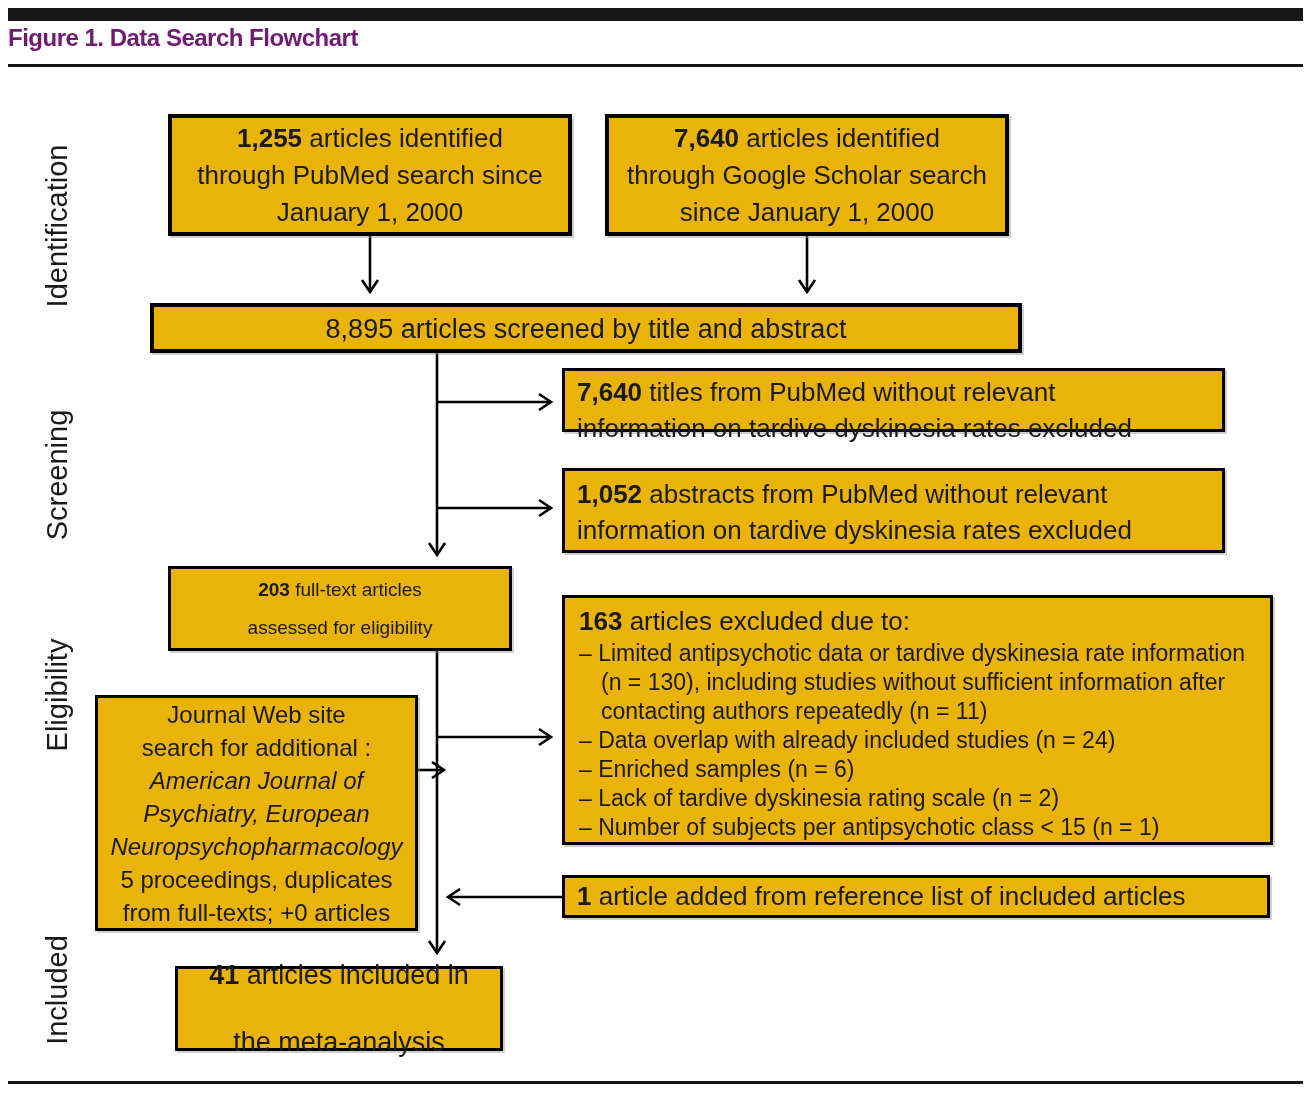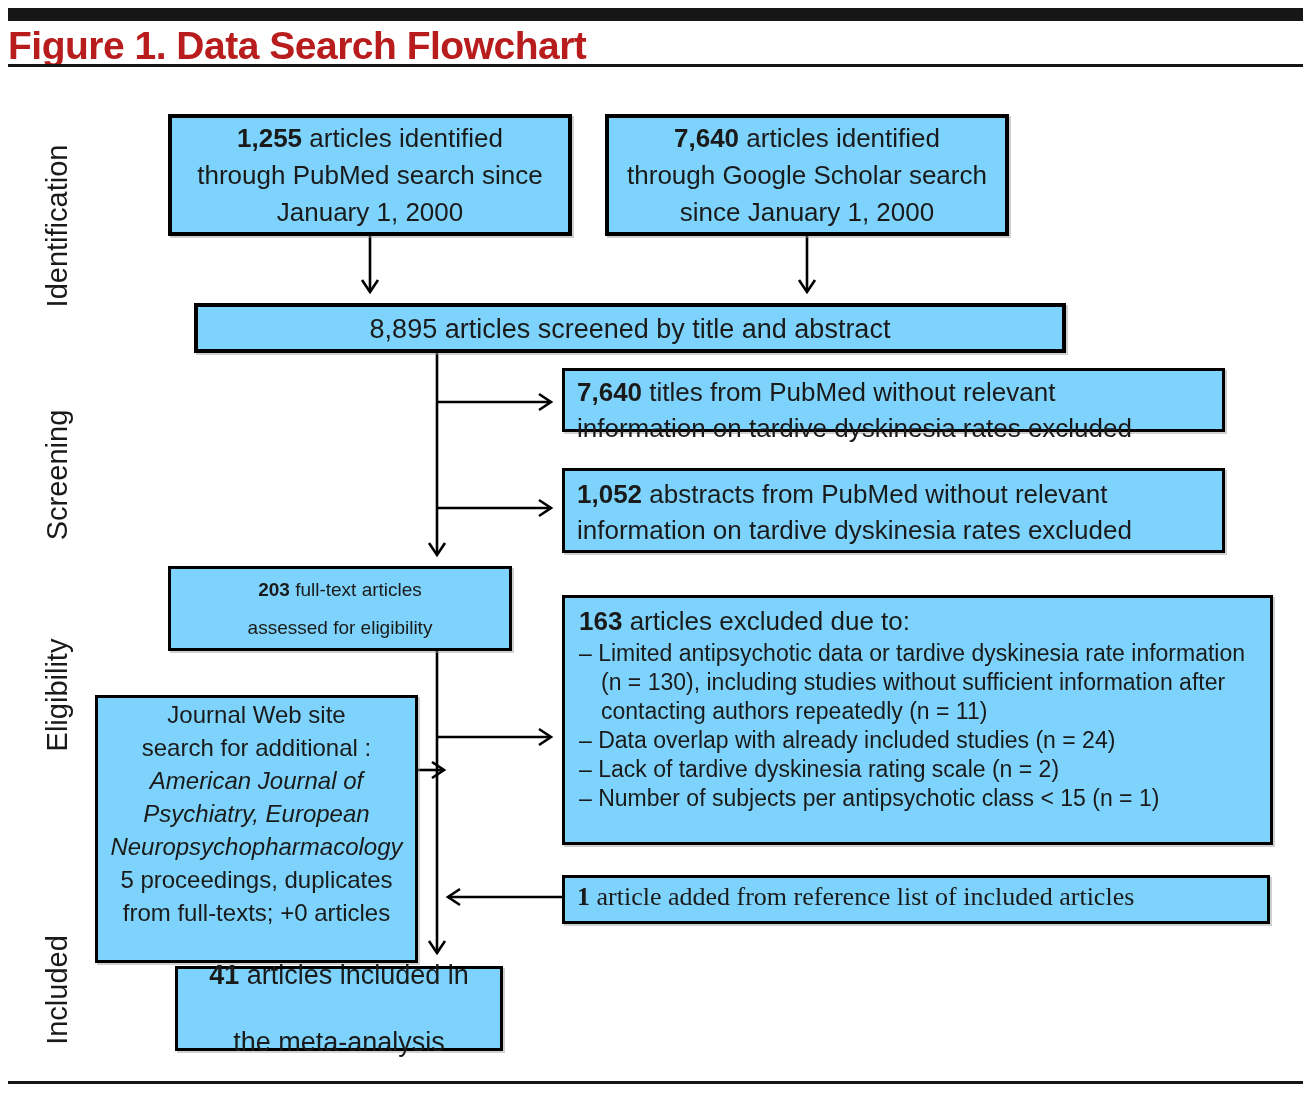--- a/index.html
+++ b/index.html
@@ -11,62 +11,62 @@
     font-family: "Liberation Sans", sans-serif;
     color: #1a1a1a;
     overflow: hidden;
   }
   .topbar {
     position: absolute; left: 8px; top: 8px;
     width: 1295px; height: 13px; background: #161616;
   }
   .figtitle {
     position: absolute; left: 8px; top: 24px;
-    font-size: 39px; font-weight: 700; letter-spacing: -0.5px;
-    color: #b91c1c; white-space: nowrap;
+    font-size: 24px; font-weight: 700; letter-spacing: -0.5px;
+    color: #701a75; white-space: nowrap;
   }
   .rule-under-title {
     position: absolute; left: 8px; top: 64px;
     width: 1295px; height: 3px; background: #161616;
   }
   .rule-bottom {
     position: absolute; left: 8px; top: 1081px;
     width: 1295px; height: 3px; background: #161616;
   }
   .stage {
     position: absolute;
     width: 300px; height: 36px;
     text-align: center;
     font-size: 29px; color: #1a1a1a;
     transform: rotate(-90deg);
     white-space: nowrap; line-height: 36px;
   }
   .box {
     position: absolute;
     border: 3px solid #000;
-    background: #7dd3fc;
+    background: #eab308;
     box-sizing: border-box;
     box-shadow: 2px 2px 0 rgba(150,150,150,0.45);
   }
   .box.heavy { border-width: 4px; }
   .center { text-align: center; }
   .line { white-space: nowrap; }
   .b { font-weight: 700; }
   .i { font-style: italic; }
 
   .box-pubmed, .box-scholar {
     left: 168px; top: 114px; width: 404px; height: 122px;
     font-size: 26px; line-height: 37px;
     display: flex; flex-direction: column; justify-content: center;
   }
   .box-scholar { left: 605px; }
 
   .box-screened {
     left: 150px; top: 303px; width: 872px; height: 50px;
-    font-size: 27px; line-height: 44px; margin-left: 44px;
+    font-size: 27px; line-height: 44px;
   }
 
   .box-titles, .box-abstracts {
     left: 562px; top: 368px; width: 663px; height: 64px;
     font-size: 26px; line-height: 36px;
     padding: 3px 0 0 12px;
   }
   .box-abstracts { top: 468px; height: 85px; padding-top: 5px; }
 
   .box-fulltext {
@@ -77,31 +77,30 @@
 
   .box-excluded {
     left: 562px; top: 595px; width: 711px; height: 250px;
     padding: 6px 20px 0 14px;
     font-size: 23px; line-height: 29px;
   }
   .box-excluded .heading { font-size: 26px; line-height: 35px; white-space: nowrap; }
   .box-excluded .item { padding-left: 22px; text-indent: -22px; }
 
   .box-journal {
-    left: 95px; top: 695px; width: 323px; height: 268px;
+    left: 95px; top: 695px; width: 323px; height: 236px;
     font-size: 24px; line-height: 33px;
     display: flex; flex-direction: column; justify-content: flex-start;
     text-align: center;
   }
 
   .box-reference {
-    left: 562px; top: 875px; width: 708px; height: 49px;
+    left: 562px; top: 875px; width: 708px; height: 43px;
     font-size: 26px; line-height: 37px;
     padding-left: 12px;
-    font-family: Liberation Serif, serif;
   }
 
   .box-included {
     left: 175px; top: 966px; width: 328px; height: 85px;
     font-size: 27px; line-height: 39px;
     display: flex; flex-direction: column; justify-content: center; gap: 28px;
   }
 
   svg.arrows { position: absolute; left: 0; top: 0; pointer-events: none; }
 </style>
@@ -167,20 +166,21 @@
 
   <div class="box box-fulltext center">
     <div class="line"><span class="b">203</span> <span>full-text articles</span></div>
     <div class="line">assessed for eligibility</div>
   </div>
 
   <div class="box box-excluded">
     <div class="heading"><span class="b">163</span> <span>articles excluded due to:</span></div>
     <div class="item">– Limited antipsychotic data or tardive dyskinesia rate information (n = 130),  including studies without sufficient information after contacting authors repeatedly (n = 11)</div>
     <div class="item">– Data overlap with already included studies (n = 24)</div>
+    <div class="item">– Enriched samples (n = 6)</div>
     <div class="item">– Lack of tardive dyskinesia rating scale (n = 2)</div>
     <div class="item">– Number of subjects per antipsychotic class &lt; 15 (n = 1)</div>
   </div>
 
   <div class="box box-journal">
     <div class="line">Journal Web site</div>
     <div class="line">search for additional :</div>
     <div class="line i">American Journal of</div>
     <div class="line i">Psychiatry, European</div>
     <div class="line i">Neuropsychopharmacology</div>

